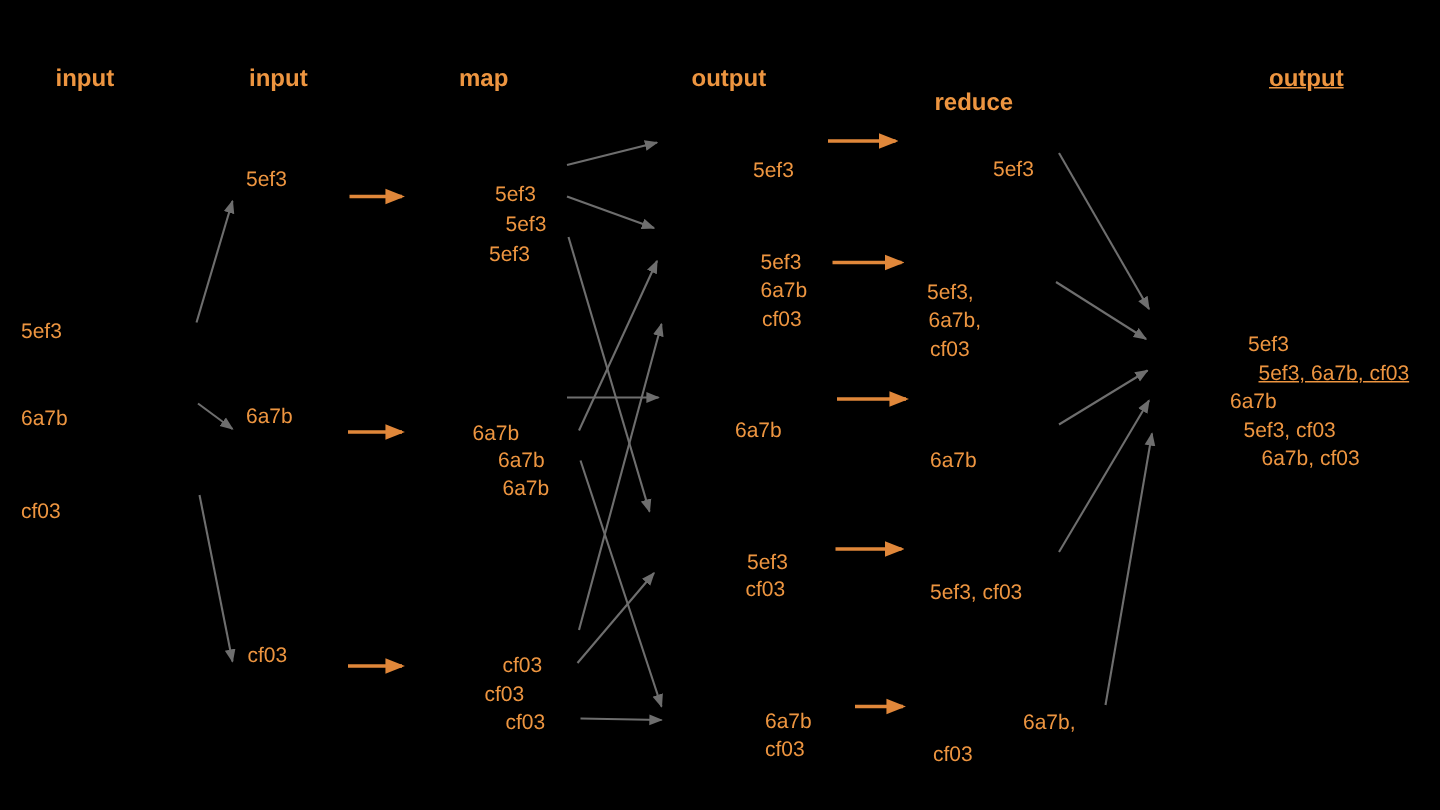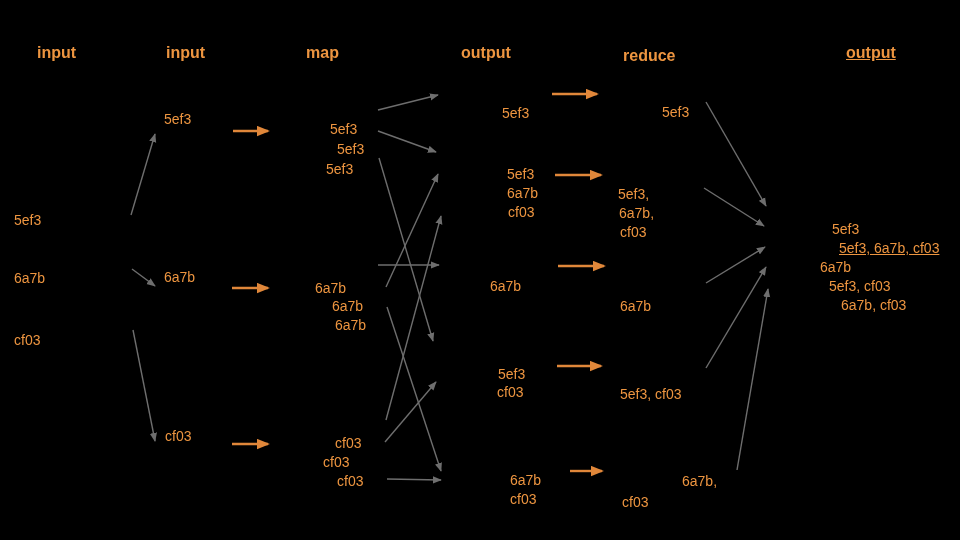--- a/index.html
+++ b/index.html
@@ -56,21 +56,21 @@
       <line x1="552" y1="94" x2="597" y2="94" class="orange" marker-end="url(#head-orange)"></line>
       <line x1="555" y1="175" x2="601" y2="175" class="orange" marker-end="url(#head-orange)"></line>
       <line x1="558" y1="266" x2="604" y2="266" class="orange" marker-end="url(#head-orange)"></line>
       <line x1="557" y1="366" x2="601" y2="366" class="orange" marker-end="url(#head-orange)"></line>
       <line x1="570" y1="471" x2="602" y2="471" class="orange" marker-end="url(#head-orange)"></line>
     </svg>
 <div class="txt hdr" style="left: 37px; top: 24px;">input</div>
     <div class="txt hdr" style="left: 166px; top: 24px;">input</div>
     <div class="txt hdr" style="left: 306px; top: 24px;">map</div>
     <div class="txt hdr" style="left: 461px; top: 24px;">output</div>
-    <div class="txt hdr" style="left: 623px; top: 27px; text-align: right;">reduce</div>
+    <div class="txt hdr" style="left: 623px; top: 40px; text-align: right;">reduce</div>
     <div class="txt hdr" style="left: 846px; top: 24px; text-decoration: underline;">output</div>
     <div class="txt" style="left: 14px; top: 193px;">5ef3</div>
     <div class="txt" style="left: 14px; top: 251px;">6a7b</div>
     <div class="txt" style="left: 14px; top: 313px;">cf03</div>
     <div class="txt" style="left: 164px; top: 92px;">5ef3</div>
     <div class="txt" style="left: 164px; top: 250px;">6a7b</div>
     <div class="txt" style="left: 165px; top: 409px;">cf03</div>
     <div class="txt" style="left: 330px; top: 102px;">5ef3</div>
     <div class="txt" style="left: 337px; top: 122px;">5ef3</div>
     <div class="txt" style="left: 326px; top: 142px;">5ef3</div>

